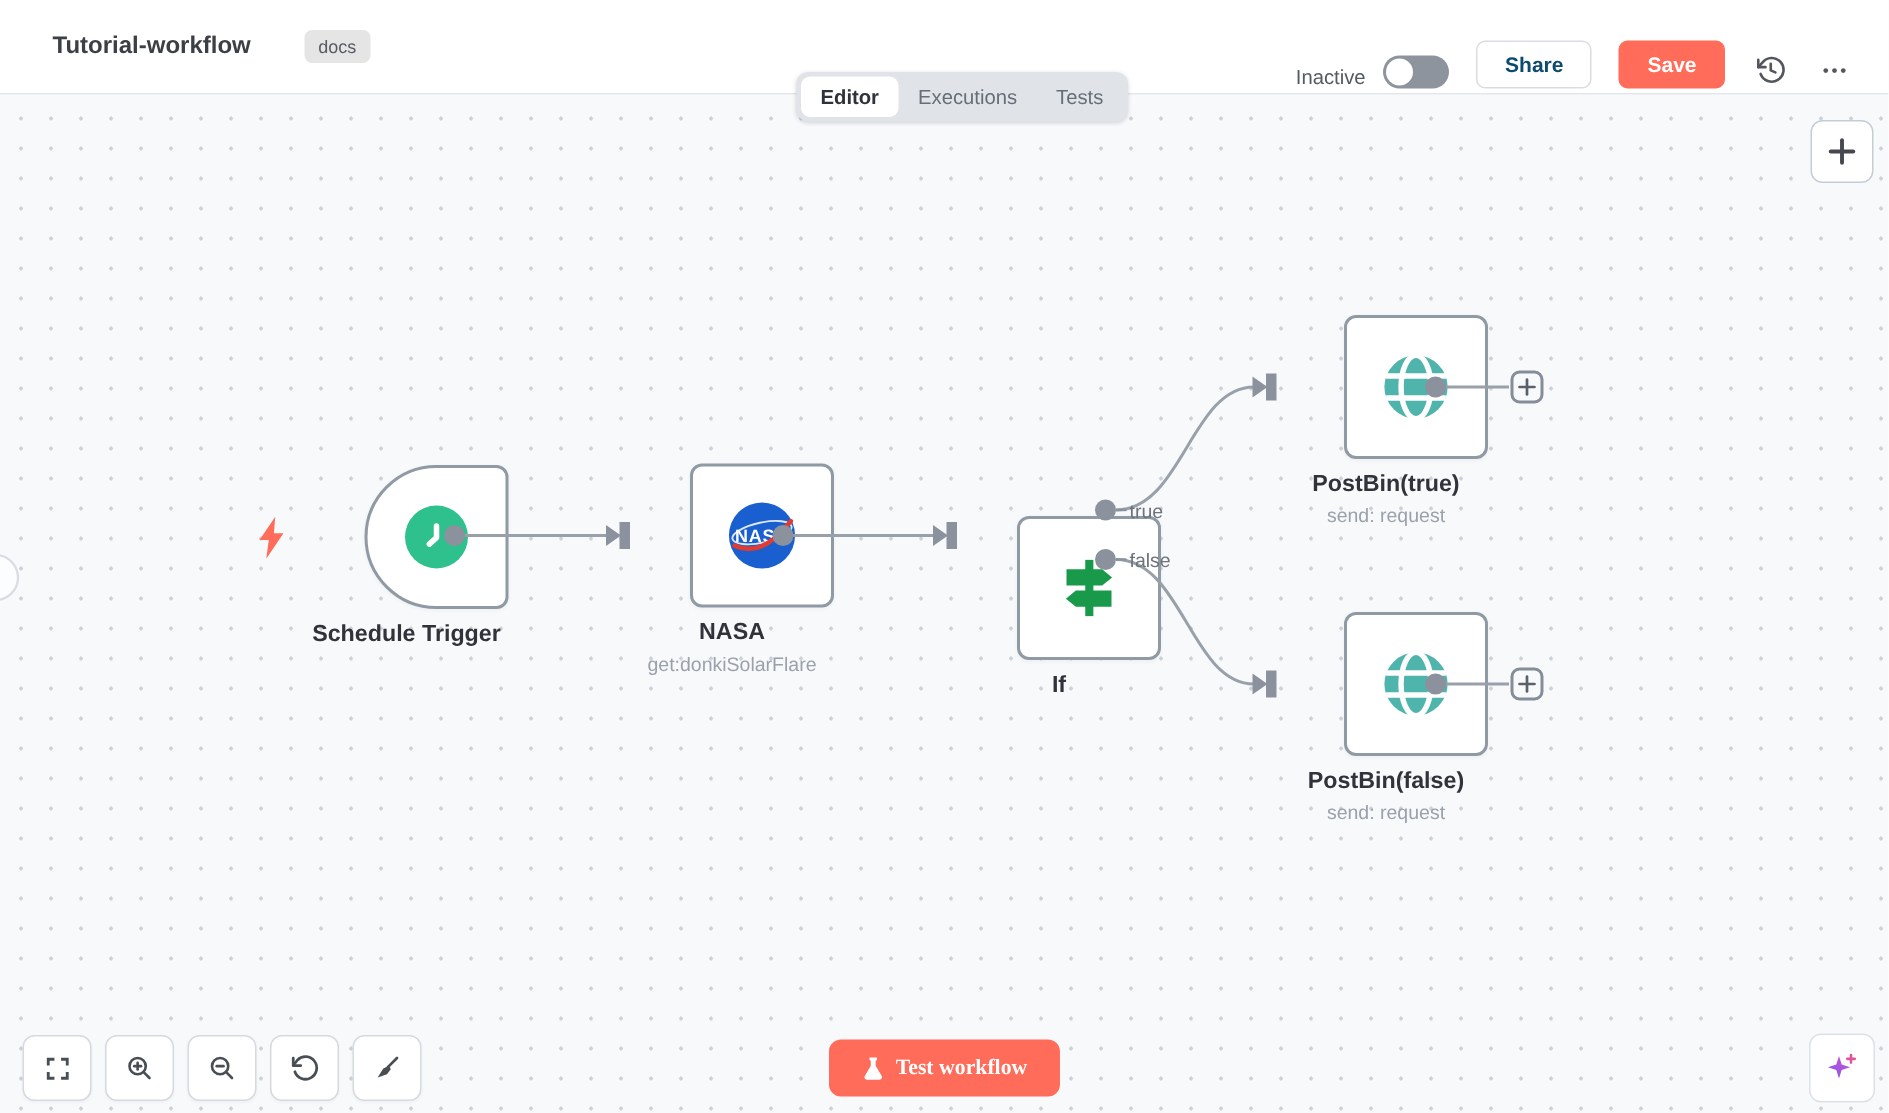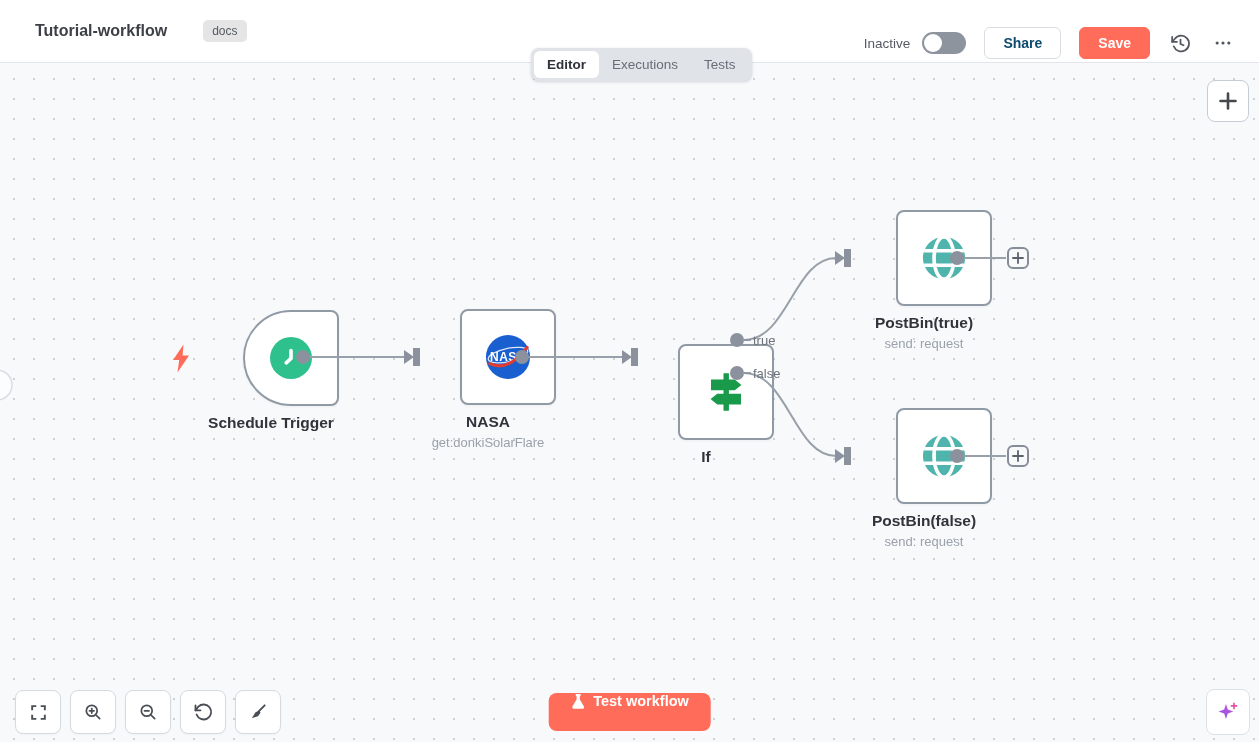--- a/index.html
+++ b/index.html
@@ -17,21 +17,21 @@
     background: #fff; border-bottom: 1px solid #e2e5e9;
     display: flex; align-items: center; justify-content: space-between;
     padding: 0 24px 0 35px; z-index: 20;
   }
   .header-left { display: flex; align-items: center; gap: 36px; }
   .wf-title { font-size: 16px; font-weight: 700; color: #3c3f45; }
   .wf-tag {
     background: #e5e5e5; color: #555b63; font-size: 12px;
     padding: 4px 9px; border-radius: 5px; cursor: default;
   }
-  .header-right { display: flex; align-items: center; gap: 18px; margin-top: 24px; }
+  .header-right { display: flex; align-items: flex-end; gap: 18px; margin-top: 24px; }
   .status-label { font-size: 13.5px; color: #555b63; margin-right: -6px; }
   .toggle {
     width: 44px; height: 22px; background: #8e949d; border-radius: 11px;
     position: relative; cursor: pointer;
   }
   .toggle .knob {
     position: absolute; top: 2px; left: 2px; width: 18px; height: 18px;
     background: #fff; border-radius: 50%;
   }
   .btn {
@@ -109,23 +109,23 @@
   
   .zoom-controls { position: absolute; left: 15px; bottom: 8px; display: flex; gap: 9px; z-index: 10; }
   .ctrl-btn {
     width: 46px; height: 44px; background: #fff; border: 1px solid #d6dae0;
     border-radius: 8px; display: flex; align-items: center; justify-content: center;
     cursor: pointer; color: #494e55; box-shadow: 0 1px 2px rgba(50,60,80,.04);
   }
   .test-btn {
     position: absolute; left: 50%; transform: translateX(-50%); bottom: 11px; z-index: 10;
     background: #ff6d5a; color: #fff; border: none; border-radius: 8px;
-    height: 38px; padding: 0 22px; font-family: Liberation Sans, sans-serif;
+    height: 38px; padding: 0 22px; font-family: Liberation Serif, serif;
     font-size: 14.5px; font-weight: 700; cursor: pointer;
-    display: flex; gap: 8px;
+    display: flex; align-items: center; gap: 8px;
   }
   .ai-btn {
     position: absolute; right: 9px; bottom: 7px; z-index: 10;
     width: 44px; height: 46px; background: #fff; border: 1px solid #dde1e7;
     border-radius: 8px; display: flex; align-items: center; justify-content: center;
     cursor: pointer;
   }
 </style>
 </head>
 <body>

